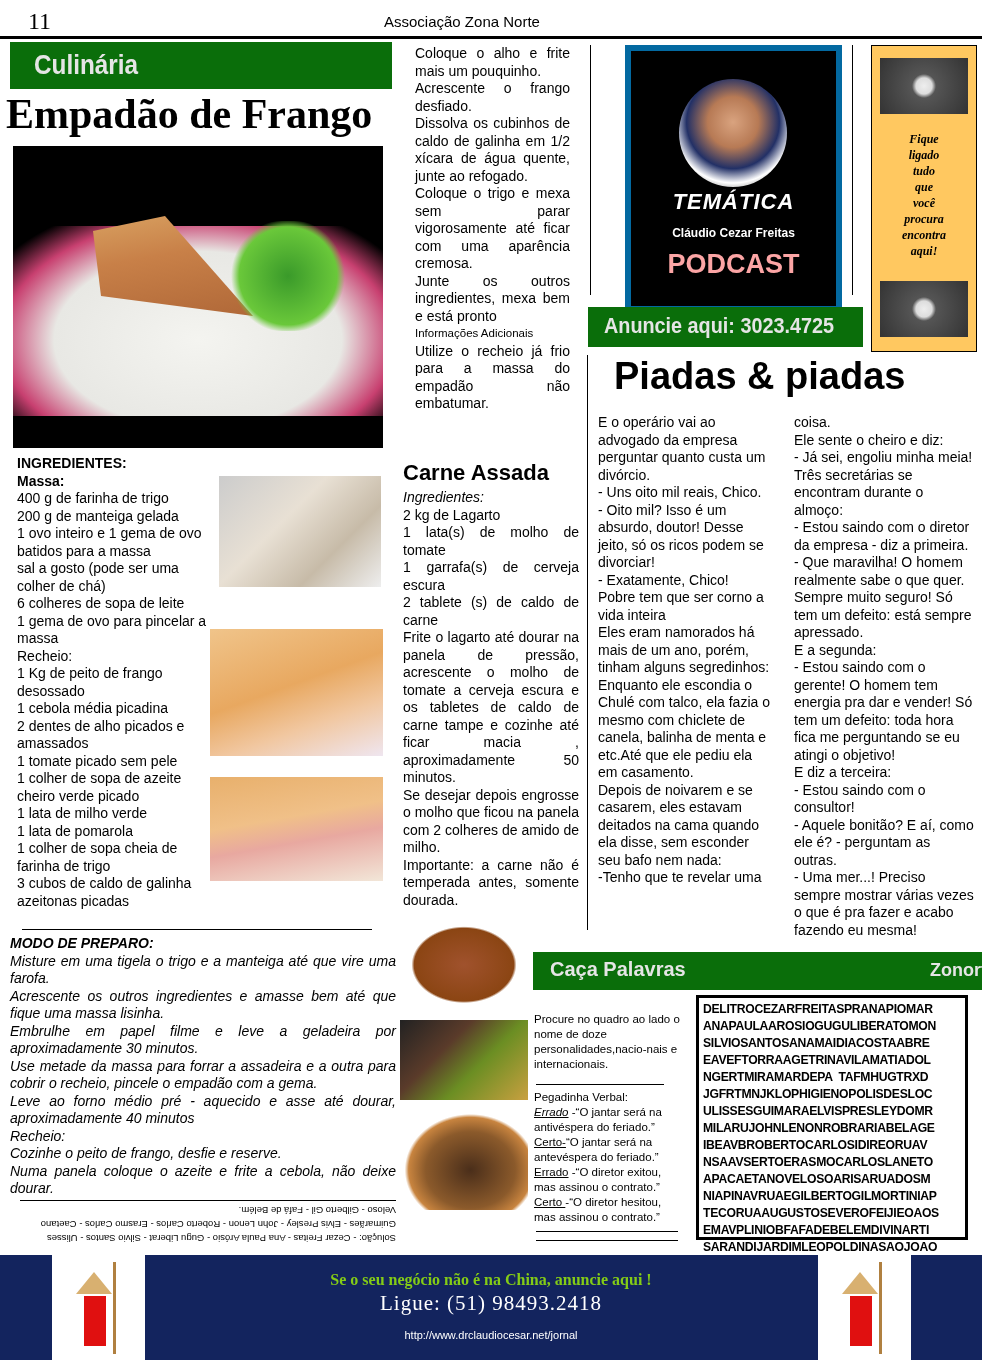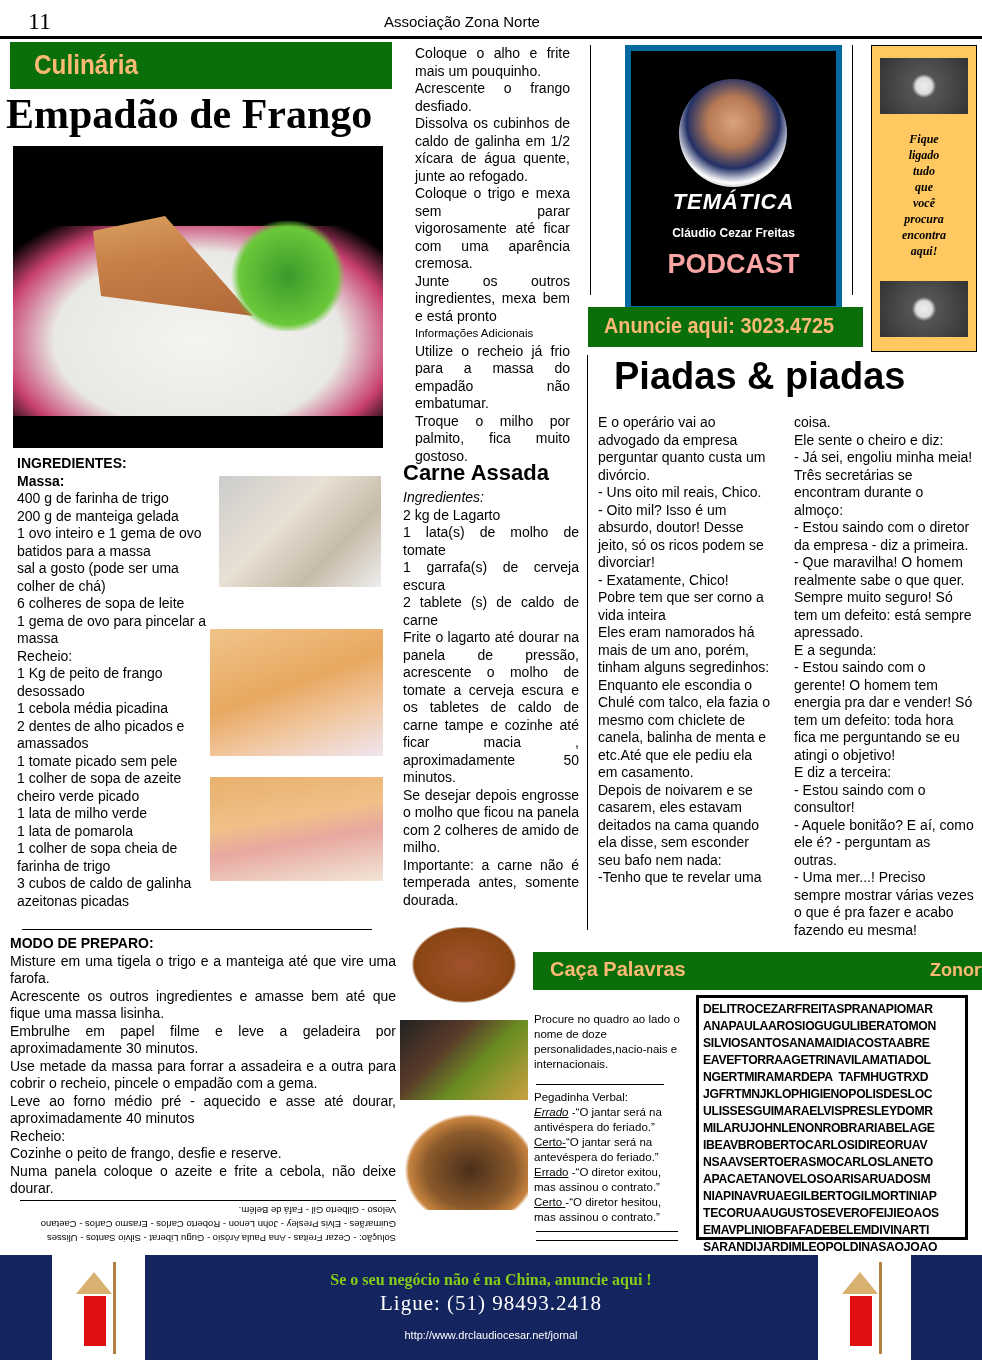--- a/index.html
+++ b/index.html
@@ -1,21 +1,21 @@
 <!DOCTYPE html>
 <html><head>
 <meta charset="utf-8">
 <style>
   html,body{margin:0;padding:0;background:#fff;}
   body{width:982px;height:1360px;position:relative;overflow:hidden;font-family:"Liberation Sans",sans-serif;color:#000;}
   .abs{position:absolute;}
   .page-num{left:28px;top:8px;font-family:"Liberation Serif",serif;font-size:24px;}
   .header-title{left:384px;top:13px;font-size:15px;}
   .header-rule{left:0;top:36px;width:982px;height:3px;background:#000;}
-  .green-band{background:#0a6e0a;color:#fdba74;font-weight:bold;}
+  .green-band{background:#0a6e0a;color:#e5e5e5;font-weight:bold;}
   .cul-band{left:10px;top:42px;width:382px;height:47px;}
   .cul-band span{position:absolute;left:24px;top:8px;font-size:27px;font-family:"Liberation Sans",sans-serif;transform:scaleX(0.9);transform-origin:left;}
   .main-title{left:6px;top:90px;font-family:"Liberation Serif",serif;font-weight:bold;font-size:42px;letter-spacing:0px;white-space:nowrap;}
   .photo{background:#000;overflow:hidden;}
   .photo-main{left:13px;top:146px;width:370px;height:302px;}
   .col-text{font-size:14px;line-height:17.5px;}
   .col-right-top{left:415px;top:45px;width:155px;text-align:justify;}
   .small{font-size:11.5px;}
   .vline{background:#000;width:1px;}
   .podcast{left:625px;top:45px;width:205px;height:255px;background:#000;border:6px solid #0369a1;}
@@ -32,21 +32,21 @@
   .jokes1{left:598px;top:414px;width:175px;text-align:left;}
   .jokes2{left:794px;top:414px;width:180px;text-align:left;}
   .ingr{left:17px;top:455px;width:200px;}
   .thumb{overflow:hidden;}
   .t1{left:219px;top:476px;width:162px;height:111px;background:linear-gradient(135deg,#ccc 0,#e8e0d4 40%,#c7bba8 70%,#eee 100%);}
   .t2{left:210px;top:629px;width:173px;height:127px;background:linear-gradient(160deg,#f0c48a 0,#e8a860 45%,#f1c7a0 70%,#efe6f0 100%);}
   .t3{left:210px;top:777px;width:173px;height:104px;background:linear-gradient(170deg,#e8b06c 0,#f0c088 40%,#e8a8a0 60%,#f2e6d8 100%);}
   .carne-title{left:403px;top:460px;font-weight:bold;font-size:22px;}
   .carne{left:403px;top:489px;width:176px;text-align:justify;}
   .rule{background:#000;height:1px;}
-  .modo{left:10px;top:935px;width:386px;text-align:justify;}
+  .modo{left:10px;top:935px;width:386px;text-align:justify;font-style:italic;}
   .solucao{left:10px;top:1200px;width:386px;font-size:9.5px;line-height:14px;transform:rotate(180deg);text-align:left;}
   .knife1{left:400px;top:918px;width:128px;height:85px;background:radial-gradient(ellipse at 50% 55%,#a0522d 0,#8b4513 55%,#fff 58%);}
   .knife2{left:400px;top:1020px;width:128px;height:80px;background:linear-gradient(135deg,#222 0,#5a3b2a 35%,#6b8e23 60%,#c9a040 100%);}
   .knife3{left:400px;top:1110px;width:128px;height:100px;background:radial-gradient(ellipse at 55% 60%,#4a2e1a 0,#8b5a2b 45%,#c8843f 62%,#fff 66%);}
   .caca{left:533px;top:952px;width:446px;height:38px;padding-left:28px;}
   .caca .l{position:absolute;left:17px;top:6px;font-size:20px;}
   .caca .r{position:absolute;right:10px;top:8px;font-size:18px;}
   .caca-intro{left:534px;top:1012px;width:152px;font-size:11.5px;line-height:15px;text-align:left;}
   .grid{left:696px;top:995px;width:272px;height:245px;border:3px solid #000;padding:3px 0 0 4px;box-sizing:border-box;}
   .grid div{font-weight:bold;font-size:12.2px;line-height:17px;letter-spacing:-0.3px;white-space:nowrap;font-family:"Liberation Sans",sans-serif;}
@@ -78,21 +78,20 @@
 </div>
 
 <div class="abs col-text col-right-top">
   <div>Coloque o alho e frite mais um pouquinho.</div>
   <div>Acrescente o frango desfiado.</div>
   <div>Dissolva os cubinhos de caldo de galinha em 1/2 xícara de água quente, junte ao refogado.</div>
   <div>Coloque o trigo e mexa sem parar vigorosamente até ficar com uma aparência cremosa.</div>
   <div>Junte os outros ingredientes, mexa bem e está pronto</div>
   <div class="small">Informações Adicionais</div>
   <div>Utilize o recheio já frio para a massa do empadão não embatumar.</div>
-  <div>Troque o milho por palmito, fica muito gostoso.</div>
 </div>
 
 <div class="abs vline" style="left:590px;top:45px;height:250px;"></div>
 <div class="abs vline" style="left:852px;top:45px;height:250px;"></div>
 
 <div class="abs podcast">
   <div class="face"></div>
   <div class="tematica">TEMÁTICA</div>
   <div class="name">Cláudio Cezar Freitas</div>
   <div class="pod">PODCAST</div>

